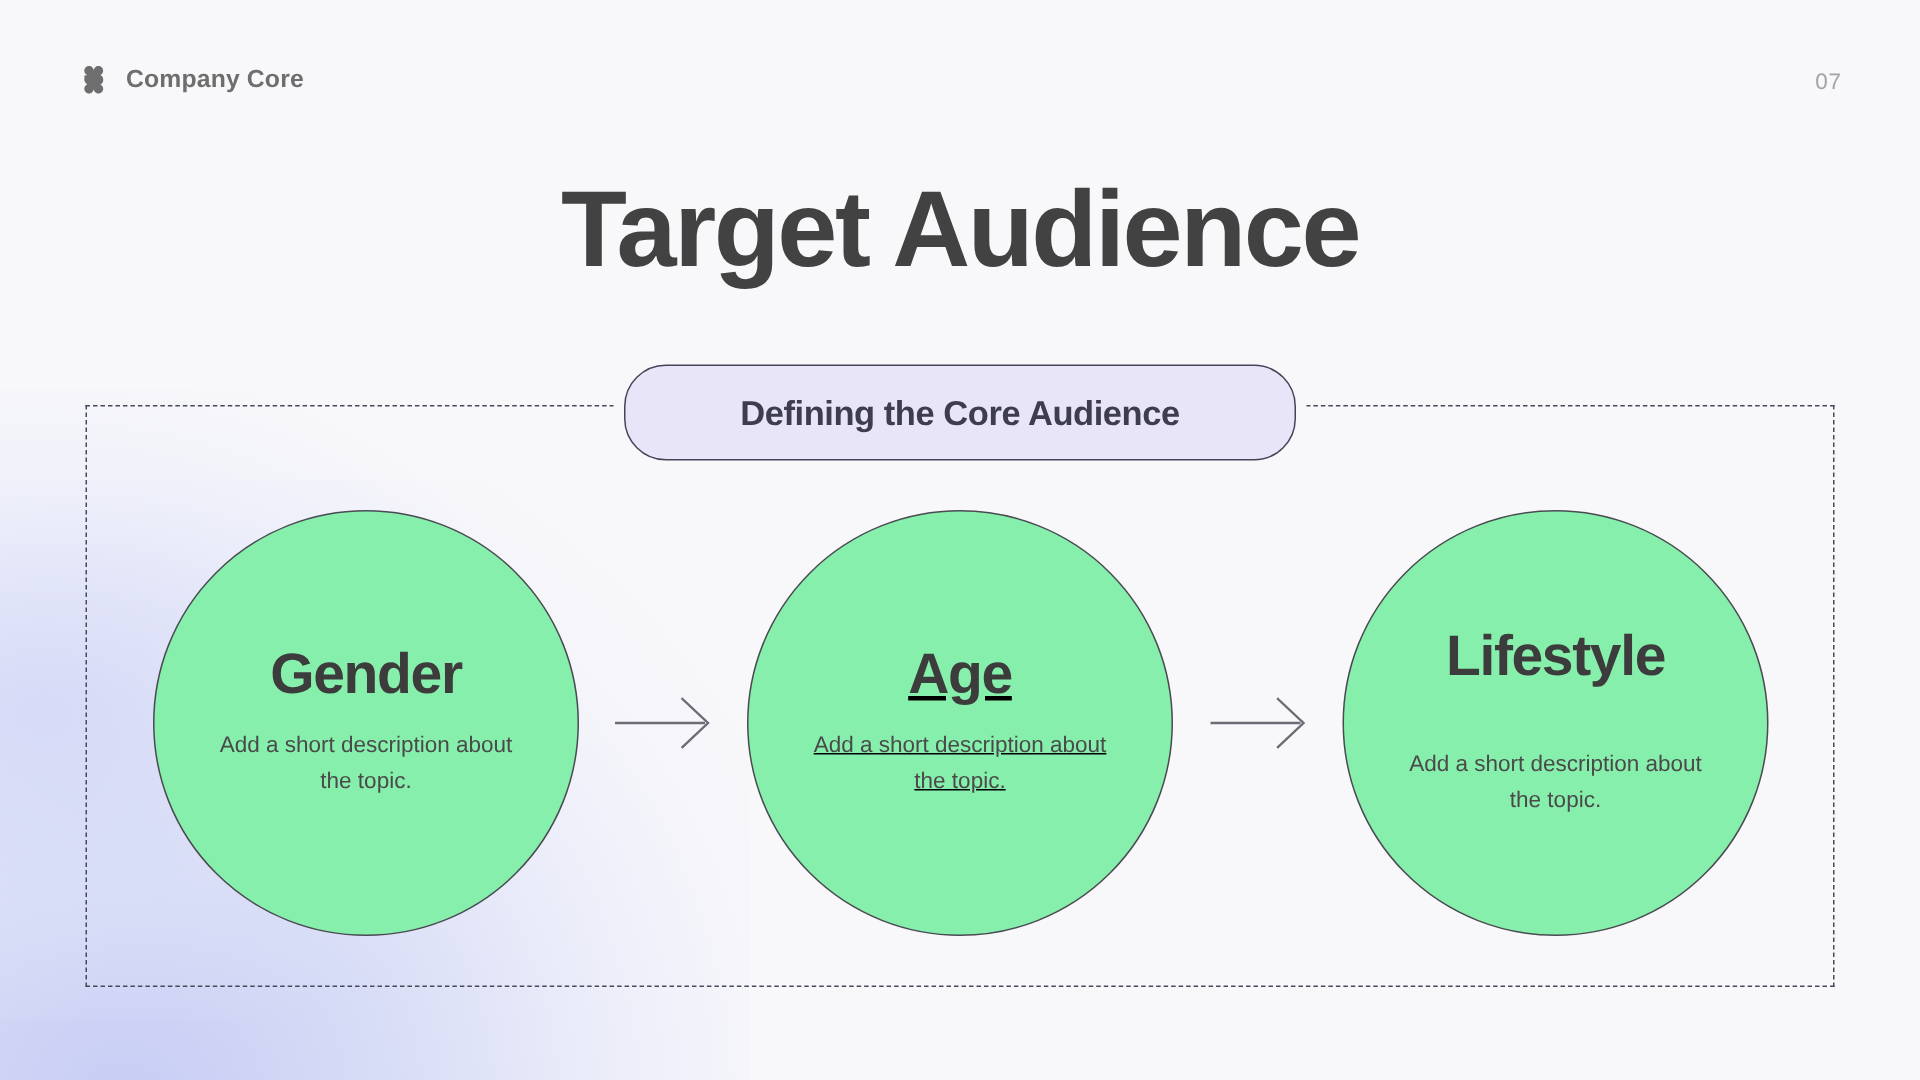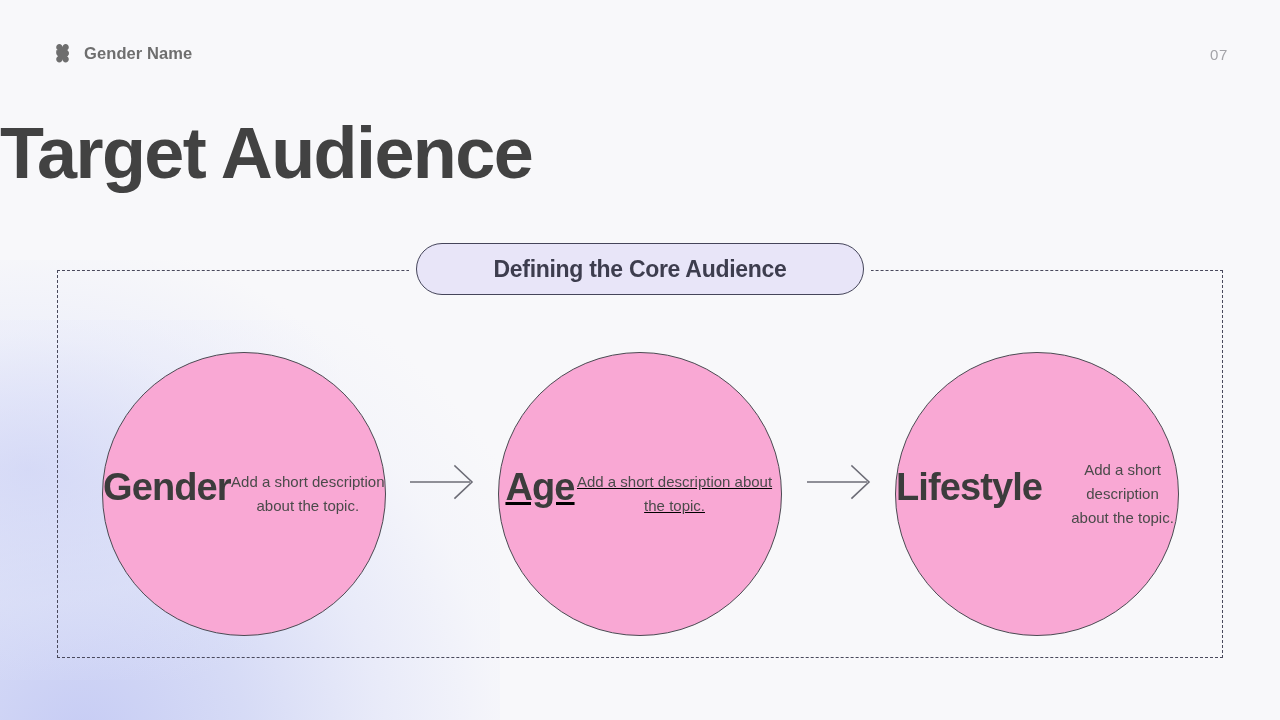--- a/index.html
+++ b/index.html
@@ -62,21 +62,21 @@
     right:52px; top:46px;
     font-size:15px; color:#A3A3A8;
     letter-spacing:0.6px;
     margin-left:33px;
   }
 
   
   #slide-title {
     position:absolute;
     left:0; top:116px; width:1280px;
-    text-align:left;
+    text-align:center;
     font-size:72px; font-weight:bold;
     color:#424242;
     letter-spacing:-1.6px;
     line-height:1.05;
   }
 
   
   #dashed-frame {
     position:absolute;
     left:57px; top:270px;
@@ -89,47 +89,47 @@
     position:absolute;
     left:409px; top:262px;
     width:462px; height:18px;
     background:#F8F8FA;
   }
 
   
   #core-pill {
     position:absolute;
     left:416px; top:243px;
-    width:448px; height:52px;
+    width:448px; height:64px;
     border:1.4px solid #45455A;
     border-radius:28px;
     background:#E8E5F8;
     display:flex; align-items:center; justify-content:center;
   }
   #core-pill-label {
     font-size:23px; font-weight:bold;
     color:#3D3D4E;
     letter-spacing:-0.3px;
     white-space:nowrap;
   }
 
   
   #steps {
     position:absolute;
     left:57px; top:340px;
     width:1166px; height:290px;
   }
   .step-circle {
     position:absolute;
-    top:12px;
+    top:0;
     width:284px; height:284px;
     border:1.3px solid #4A4A52;
     border-radius:50%;
-    background:#f9a8d4;
-    display:flex; 
+    background:#86efac;
+    display:flex; flex-direction:column;
     align-items:center; justify-content:center;
     text-align:center;
   }
   .step-circle.c0 { left:45px; }
   .step-circle.c1 { left:441px;text-decoration:underline; }
   .step-circle.c2 { left:838px;gap:25px; }
 
   .step-title {
     font-size:38px; font-weight:bold;
     color:#3C3C3C;
@@ -160,21 +160,21 @@
 
   <div id="glow-bottom-left"></div>
   <div id="glow-left-mid"></div>
 
   <div id="header">
     <div id="brand">
       <svg id="brand-icon" viewBox="0 0 24 24">
         <path fill="#6E6E6E" d="M8.4 1.2c2 0 3.6 1.6 3.6 3.6 0-2 1.6-3.6 3.6-3.6s3.6 1.6 3.6 3.6c0 1.45-.85 2.7-2.08 3.28 1.23.58 2.08 1.83 2.08 3.28 0 2-1.6 3.6-3.6 3.6s-3.6-1.6-3.6-3.6c0 2-1.6 3.6-3.6 3.6S4.8 13.36 4.8 11.36c0-1.45.85-2.7 2.08-3.28C5.65 7.5 4.8 6.25 4.8 4.8c0-2 1.6-3.6 3.6-3.6z"></path>
         <path fill="#6E6E6E" d="M8.4 8.4c2 0 3.6 1.6 3.6 3.6 0-2 1.6-3.6 3.6-3.6s3.6 1.6 3.6 3.6c0 1.45-.85 2.7-2.08 3.28 1.23.58 2.08 1.83 2.08 3.28 0 2-1.6 3.6-3.6 3.6s-3.6-1.6-3.6-3.6c0 2-1.6 3.6-3.6 3.6s-3.6-1.6-3.6-3.6c0-1.45.85-2.7 2.08-3.28C5.65 11.1 4.8 9.85 4.8 8.4"></path>
       </svg>
-      <span id="brand-name">Gender Name</span>
+      <span id="brand-name">Company Core</span>
     </div>
     <div id="page-number">07</div>
   </div>
 
   <h1 id="slide-title">Target Audience</h1>
 
   <div id="dashed-frame"></div>
   <div id="frame-gap"></div>
 
   <div id="core-pill">

